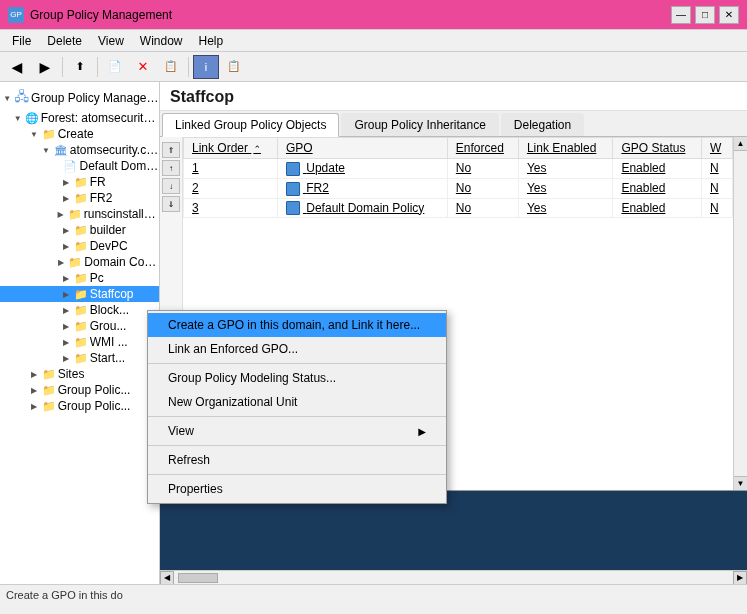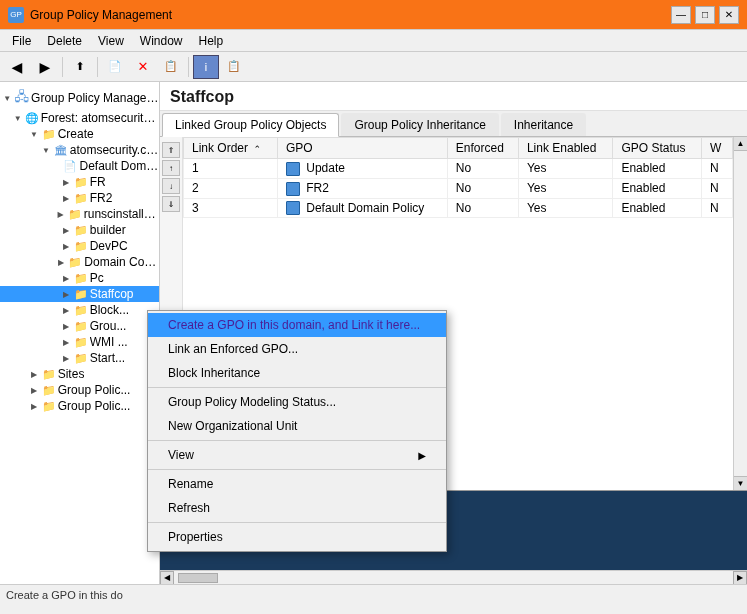--- a/index.html
+++ b/index.html
@@ -7,21 +7,21 @@
       font-family: 'Segoe UI', Tahoma, Geneva, Verdana, sans-serif;
       font-size: 12px;
       background: #f0f0f0;
       width: 747px;
       height: 614px;
       overflow: hidden;
     }
 
     
     .title-bar {
-      background: #f97316;
+      background: #ec4899;
       height: 30px;
       display: flex;
       align-items: center;
       justify-content: space-between;
       padding: 0 8px;
       border-bottom: 1px solid #ccc;
     }
     .title-bar-left {
       display: flex;
       align-items: center;
@@ -228,21 +228,21 @@
       padding: 2px 0;
     }
     .ctx-item {
       padding: 5px 20px;
       cursor: pointer;
       font-size: 12px;
       display: flex;
       align-items: center;
       justify-content: space-between;
     }
-    .ctx-item.highlighted { background: #3399ff; color: #4c1d95; }
+    .ctx-item.highlighted { background: #3399ff; color: #000000; }
     .ctx-separator {
       height: 1px;
       background: #ccc;
       margin: 2px 0;
     }
     .ctx-submenu-arrow {
       font-size: 10px;
     }
 
     
@@ -265,20 +265,21 @@
       justify-content: center;
       font-size: 8px;
       margin: 1px 0;
     }
     .table-with-nav {
       display: flex;
     }
     .table-scroll-container {
       flex: 1;
       overflow: hidden;
+      text-decoration: underline;
     }
 
     
     .h-scroll {
       height: 14px;
       background: #f0f0f0;
       border-top: 1px solid #ccc;
       display: flex;
       align-items: center;
     }
@@ -475,21 +476,21 @@
       <span class="tree-label">Group Polic...</span>
     </div>
   </div>
 
   <div class="right-panel">
     <div class="panel-header">Staffcop</div>
 
     <div class="tab-bar">
       <div class="tab active">Linked Group Policy Objects</div>
       <div class="tab">Group Policy Inheritance</div>
-      <div class="tab">Inheritance</div>
+      <div class="tab">Delegation</div>
     </div>
 
     <div class="right-panel-bottom">
       <div class="table-with-nav" style="flex:1;overflow:hidden;">
 
         <div class="nav-arrows">
           <button class="nav-btn">⇑</button>
           <button class="nav-btn">↑</button>
           <button class="nav-btn">↓</button>
           <button class="nav-btn">⇓</button>
@@ -583,39 +584,33 @@
   <span>Create a GPO in this do</span>
 </div>
 
 <div class="context-menu">
   <div class="ctx-item highlighted">
     <span>Create a GPO in this domain, and Link it here...</span>
   </div>
   <div class="ctx-item">
     <span>Link an Enforced GPO...</span>
   </div>
-  <div class="ctx-item">
-    <span>Block Inheritance</span>
-  </div>
   <div class="ctx-separator"></div>
   <div class="ctx-item">
     <span>Group Policy Modeling Status...</span>
   </div>
   <div class="ctx-item">
     <span>New Organizational Unit</span>
   </div>
   <div class="ctx-separator"></div>
   <div class="ctx-item">
     <span>View</span>
     <span class="ctx-submenu-arrow">▶</span>
   </div>
   <div class="ctx-separator"></div>
   <div class="ctx-item">
-    <span>Rename</span>
-  </div>
-  <div class="ctx-item">
     <span>Refresh</span>
   </div>
   <div class="ctx-separator"></div>
   <div class="ctx-item">
     <span>Properties</span>
   </div>
 </div>
 
 </body></html>

